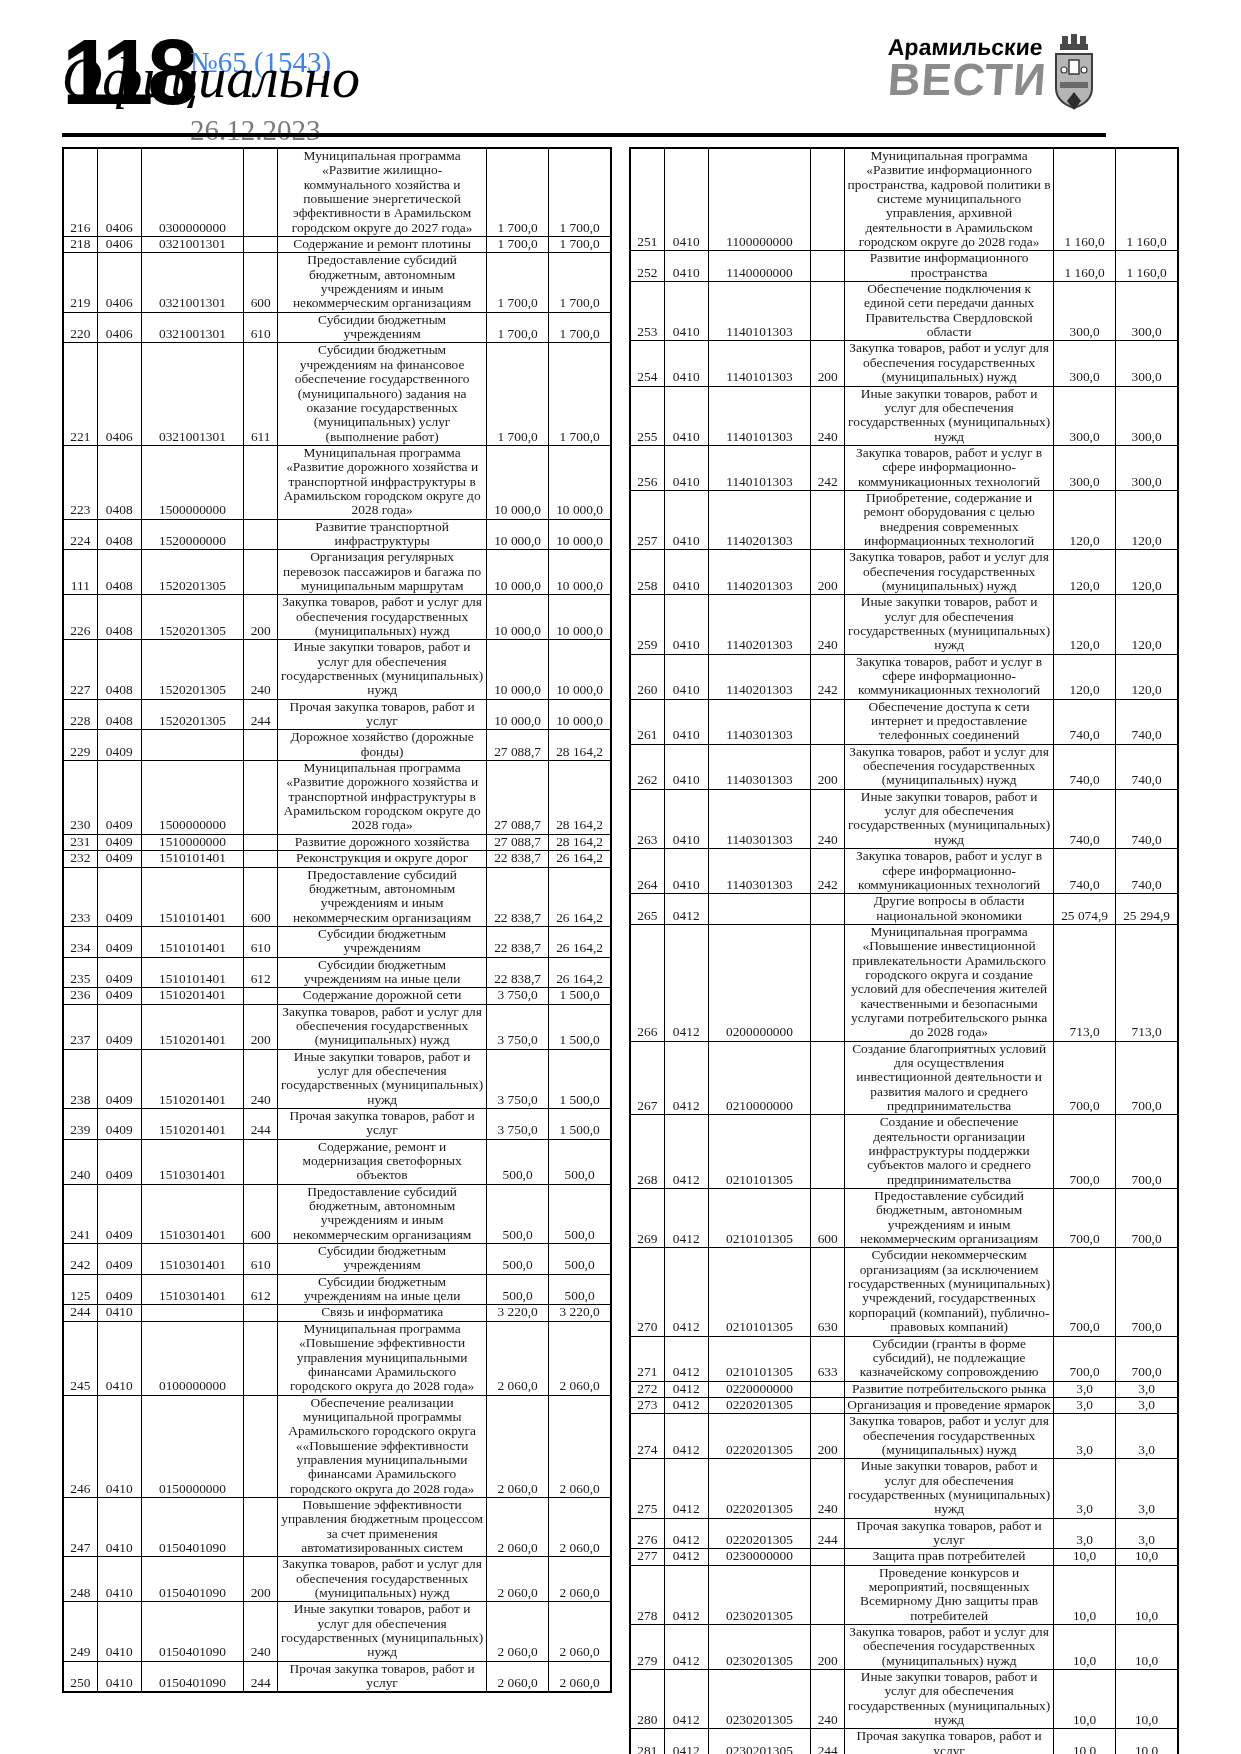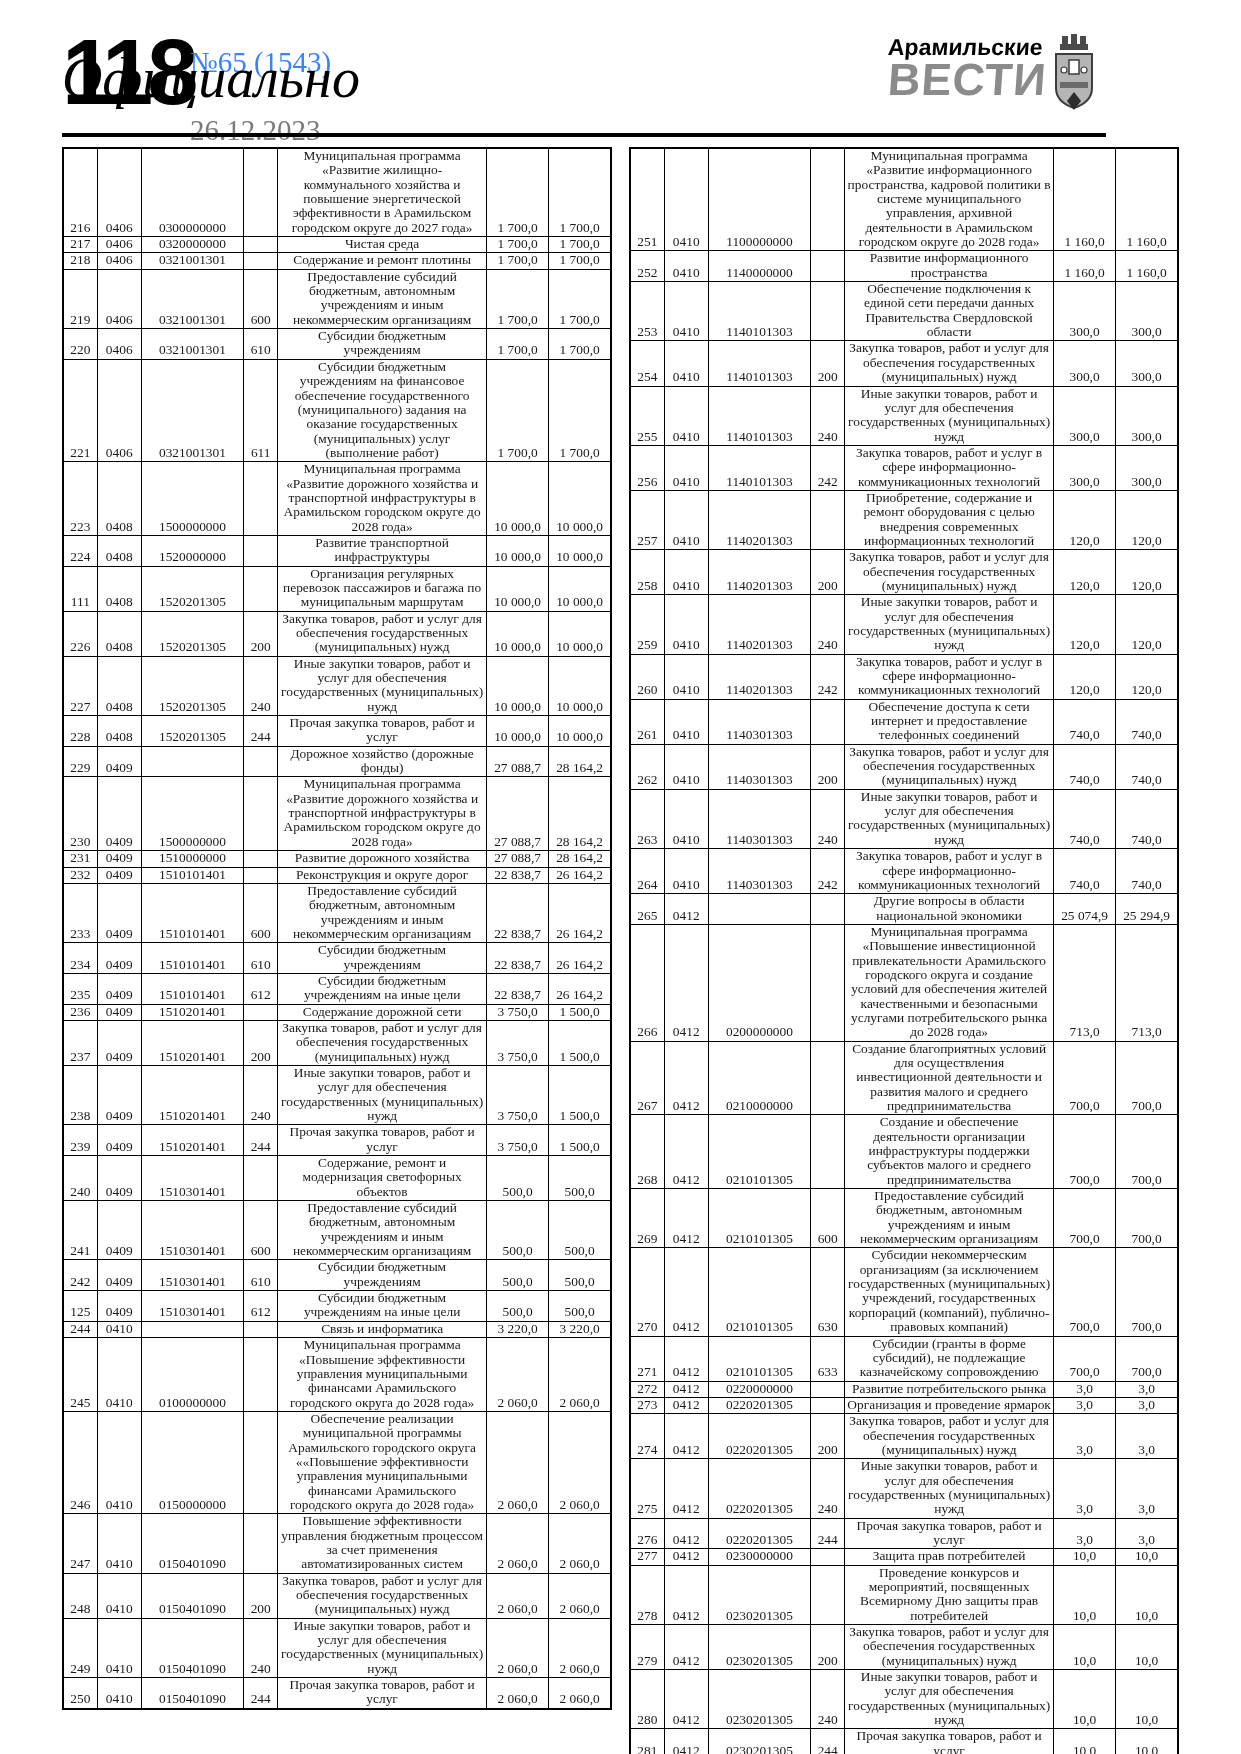--- a/index.html
+++ b/index.html
@@ -131,29 +131,20 @@
           <tr>
             <td class="c-num">216</td>
             <td class="c-sec">0406</td>
             <td class="c-prog">0300000000</td>
             <td class="c-type"></td>
             <td class="c-name">Муниципальная программа «Развитие жилищно-коммунального хозяйства и повышение энергетической эффективности в Арамильском городском округе до 2027 года»</td>
             <td class="c-amt">1 700,0</td>
             <td class="c-amt">1 700,0</td>
           </tr>
           <tr>
-            <td class="c-num">217</td>
-            <td class="c-sec">0406</td>
-            <td class="c-prog">0320000000</td>
-            <td class="c-type"></td>
-            <td class="c-name">Чистая среда</td>
-            <td class="c-amt">1 700,0</td>
-            <td class="c-amt">1 700,0</td>
-          </tr>
-          <tr>
             <td class="c-num">218</td>
             <td class="c-sec">0406</td>
             <td class="c-prog">0321001301</td>
             <td class="c-type"></td>
             <td class="c-name">Содержание и ремонт плотины</td>
             <td class="c-amt">1 700,0</td>
             <td class="c-amt">1 700,0</td>
           </tr>
           <tr>
             <td class="c-num">219</td>

